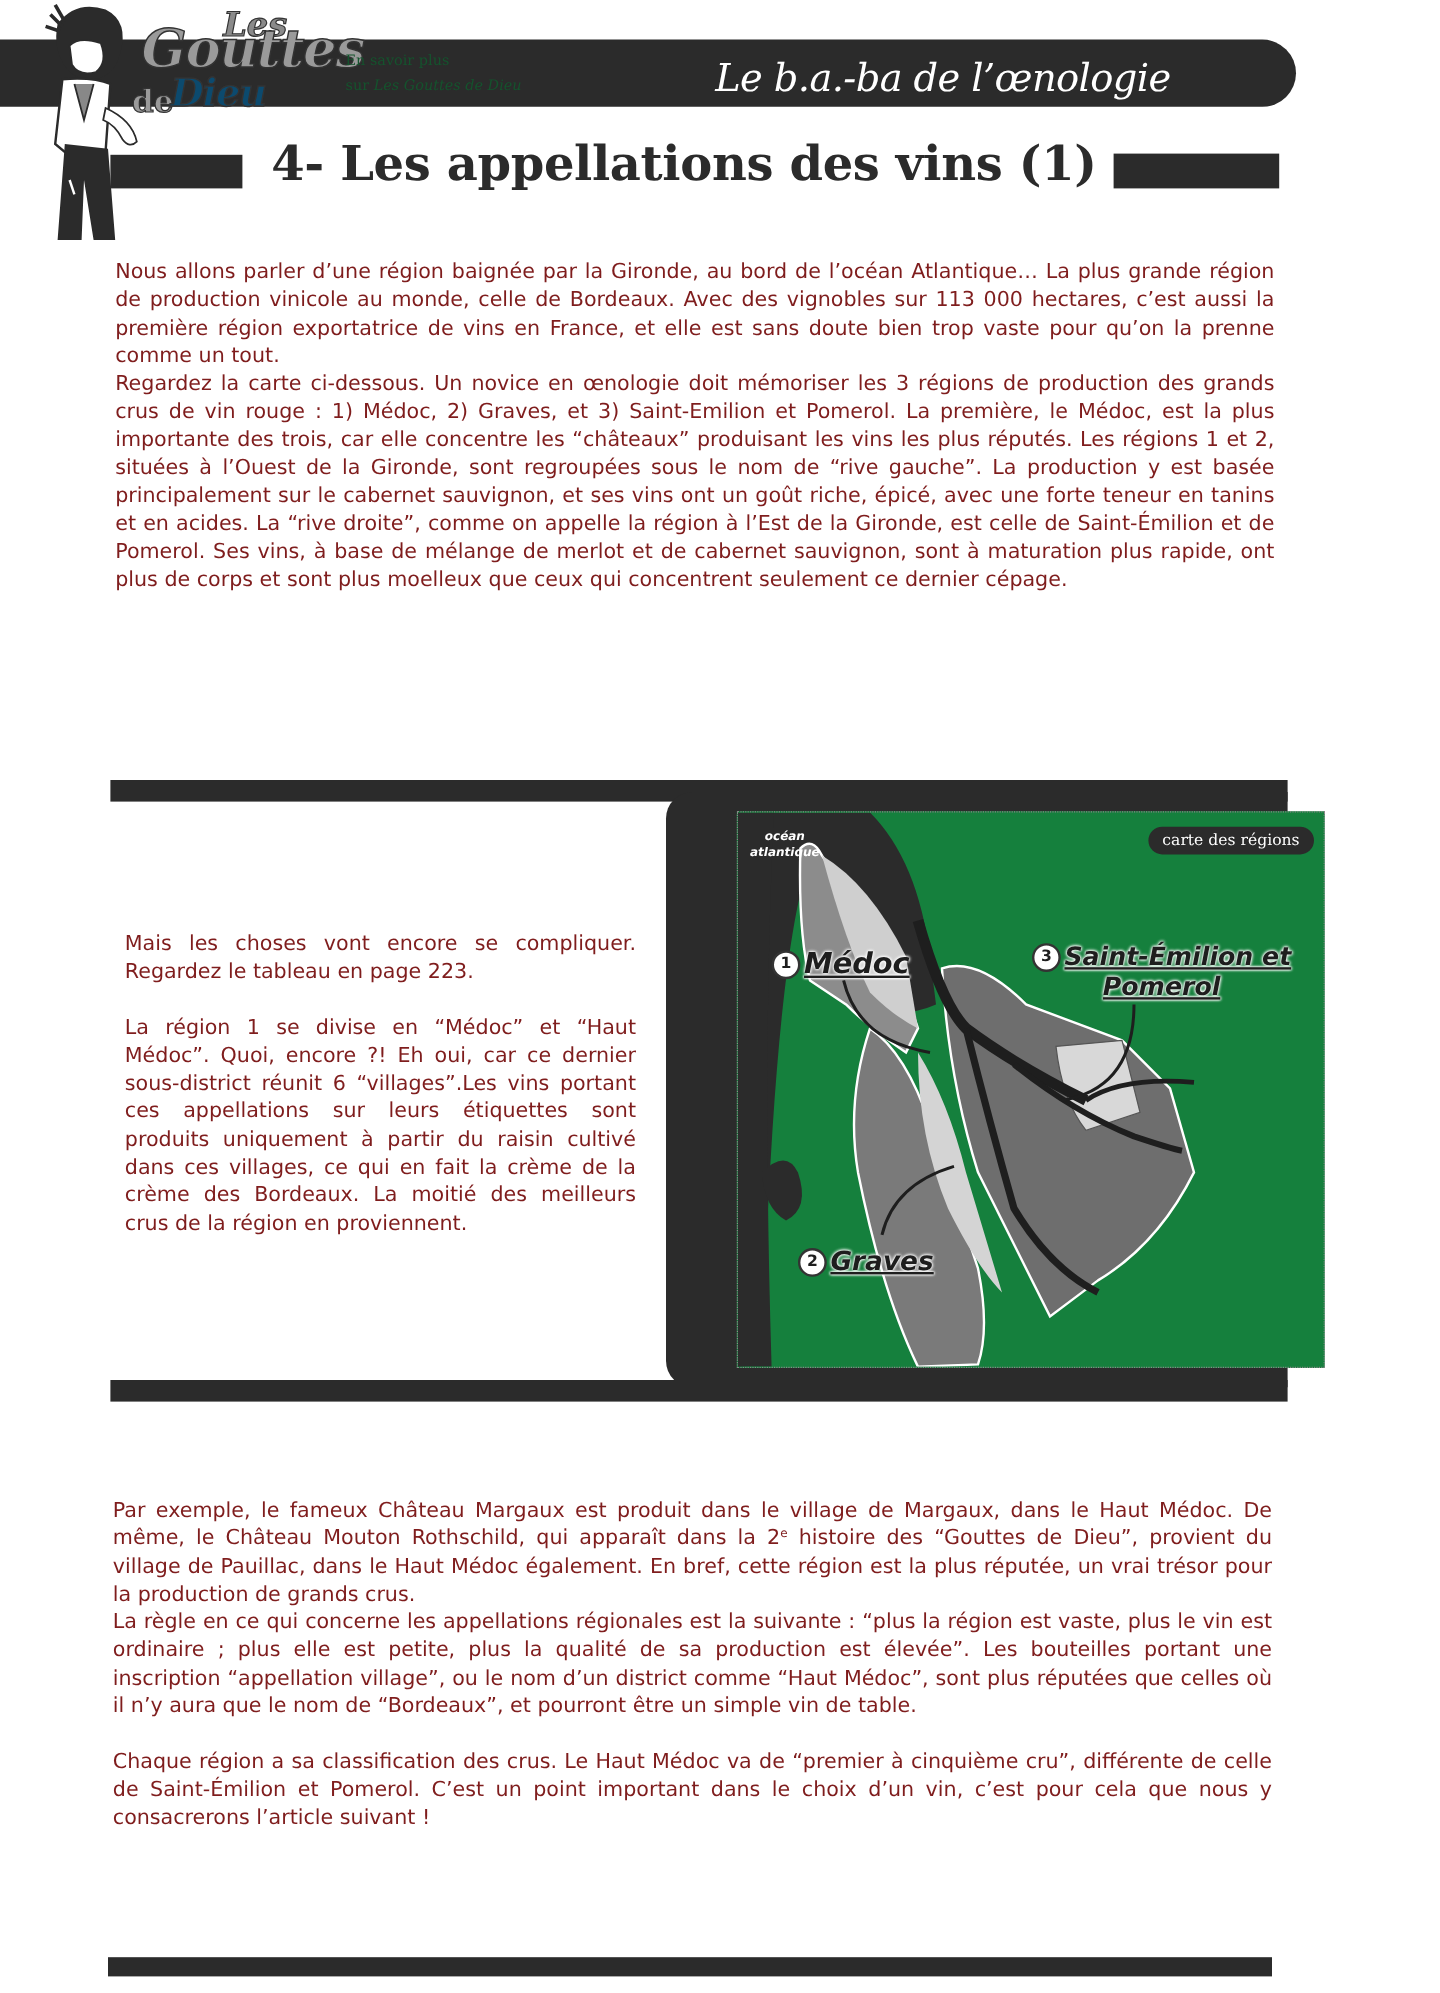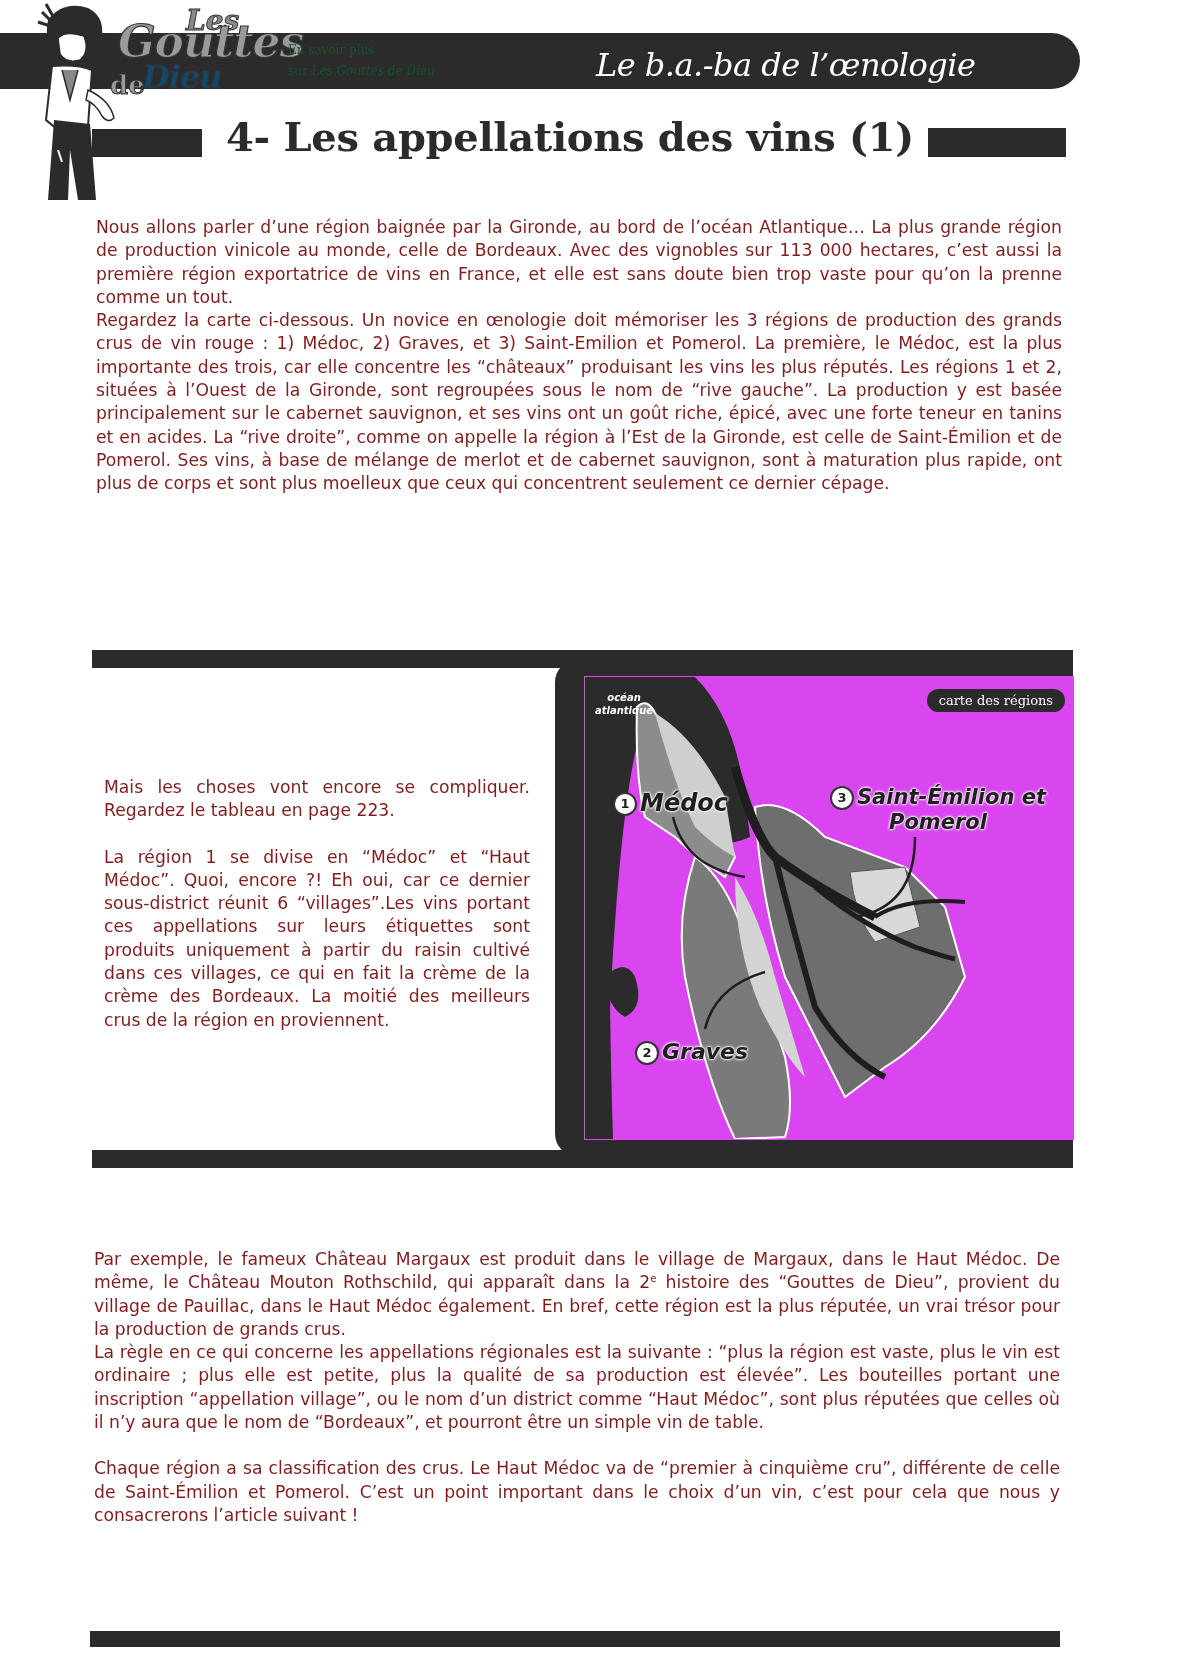--- a/index.html
+++ b/index.html
@@ -23,25 +23,25 @@
 
   
   .para { position: absolute; font-family: "DejaVu Sans", sans-serif; font-size: 17.2px; line-height: 23.3px; color: #7f1d1d; text-align: justify; }
   .para p { margin: 0; }
   .p-intro { left: 96px; top: 216px; width: 966px; }
 
   
   .sec-bar-top { position: absolute; left: 92px; top: 650px; width: 981px; height: 18px; background: #2b2b2b; }
   .sec-bar-bottom { position: absolute; left: 92px; top: 1150px; width: 981px; height: 18px; background: #2b2b2b; }
   .map-frame { position: absolute; left: 555px; top: 660px; width: 518px; height: 496px; background: #2b2b2b; border-radius: 22px 0 0 22px; }
-  .map-inner { position: absolute; left: 584px; top: 676px; width: 488px; height: 462px; background: #d946ef; overflow: hidden; border: 1px dotted #888; }
+  .map-inner { position: absolute; left: 614px; top: 676px; width: 488px; height: 462px; background: #15803d; overflow: hidden; border: 1px dotted #888; }
   .map-svg { position: absolute; left: 0; top: 0; width: 488px; height: 462px; }
   .map-badge { position: absolute; right: 8px; top: 12px; background: #2b2b2b; color: #ffffff; font-family: "DejaVu Serif", serif; font-size: 13px; padding: 4px 12px; border-radius: 14px; }
   .map-ocean { position: absolute; left: 10px; top: 14px; color: #ffffff; font-family: "DejaVu Sans", sans-serif; font-style: italic; font-weight: bold; font-size: 10px; line-height: 13px; text-align: center; }
-  .map-label { position: absolute; font-family: "DejaVu Sans", sans-serif; font-style: italic; font-weight: bold; color: #1e1e1e; text-shadow: 0 0 3px #fff, 0 0 3px #fff, 0 0 2px #fff; white-space: nowrap; }
+  .map-label { position: absolute; font-family: "DejaVu Sans", sans-serif; font-style: italic; font-weight: bold; color: #1e1e1e; text-shadow: 0 0 3px #fff, 0 0 3px #fff, 0 0 2px #fff; white-space: nowrap; text-decoration: underline; }
   .map-label .num { display: inline-block; width: 20px; height: 20px; border: 2px solid #333; border-radius: 50%; background: #fff; font-style: normal; font-size: 13px; line-height: 20px; text-align: center; margin-right: 3px; vertical-align: middle; }
   .lbl-medoc { left: 28px; top: 112px; font-size: 24px; }
   .lbl-stemilion { left: 245px; top: 108px; font-size: 21px; line-height: 24px; text-align: center; }
   .lbl-graves { left: 50px; top: 362px; font-size: 22px; }
 
   .p-side { left: 104px; top: 776px; width: 426px; font-size: 17.2px; line-height: 23.3px; }
   .p-side p + p { margin-top: 23px; }
 
   .p-end { left: 94px; top: 1248px; width: 966px; }
   .p-end p.gap { margin-top: 23px; }

